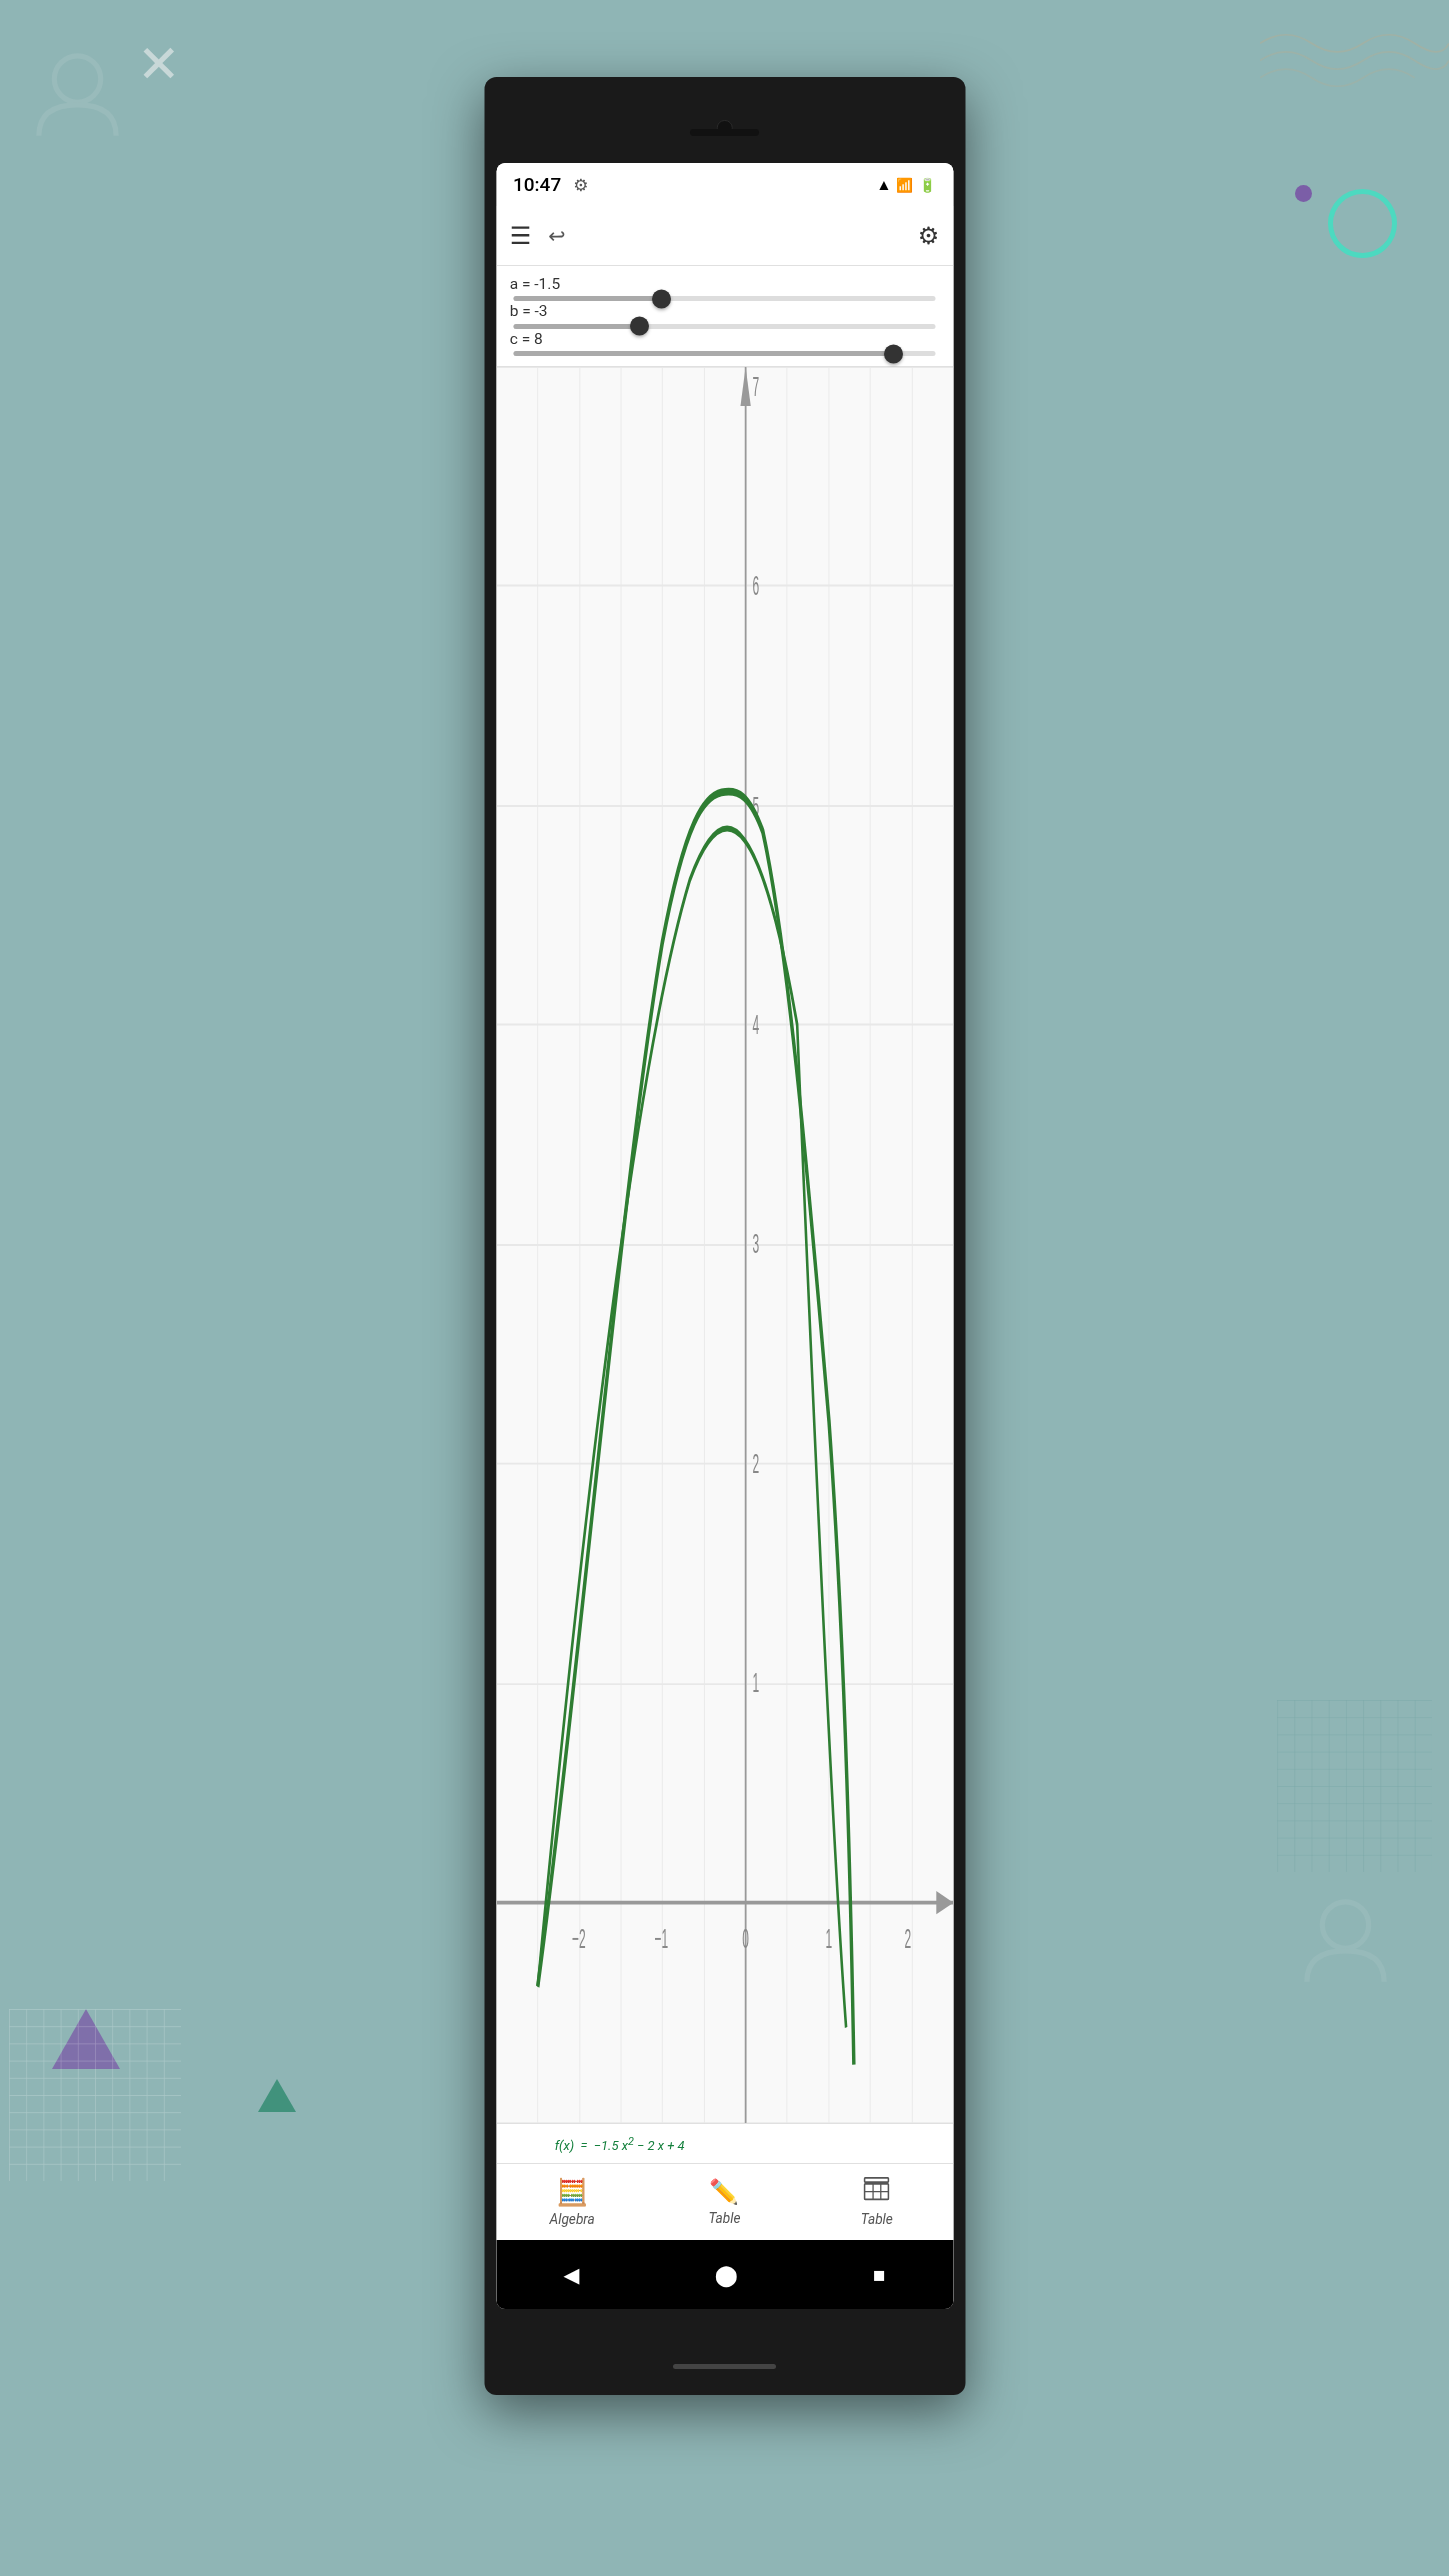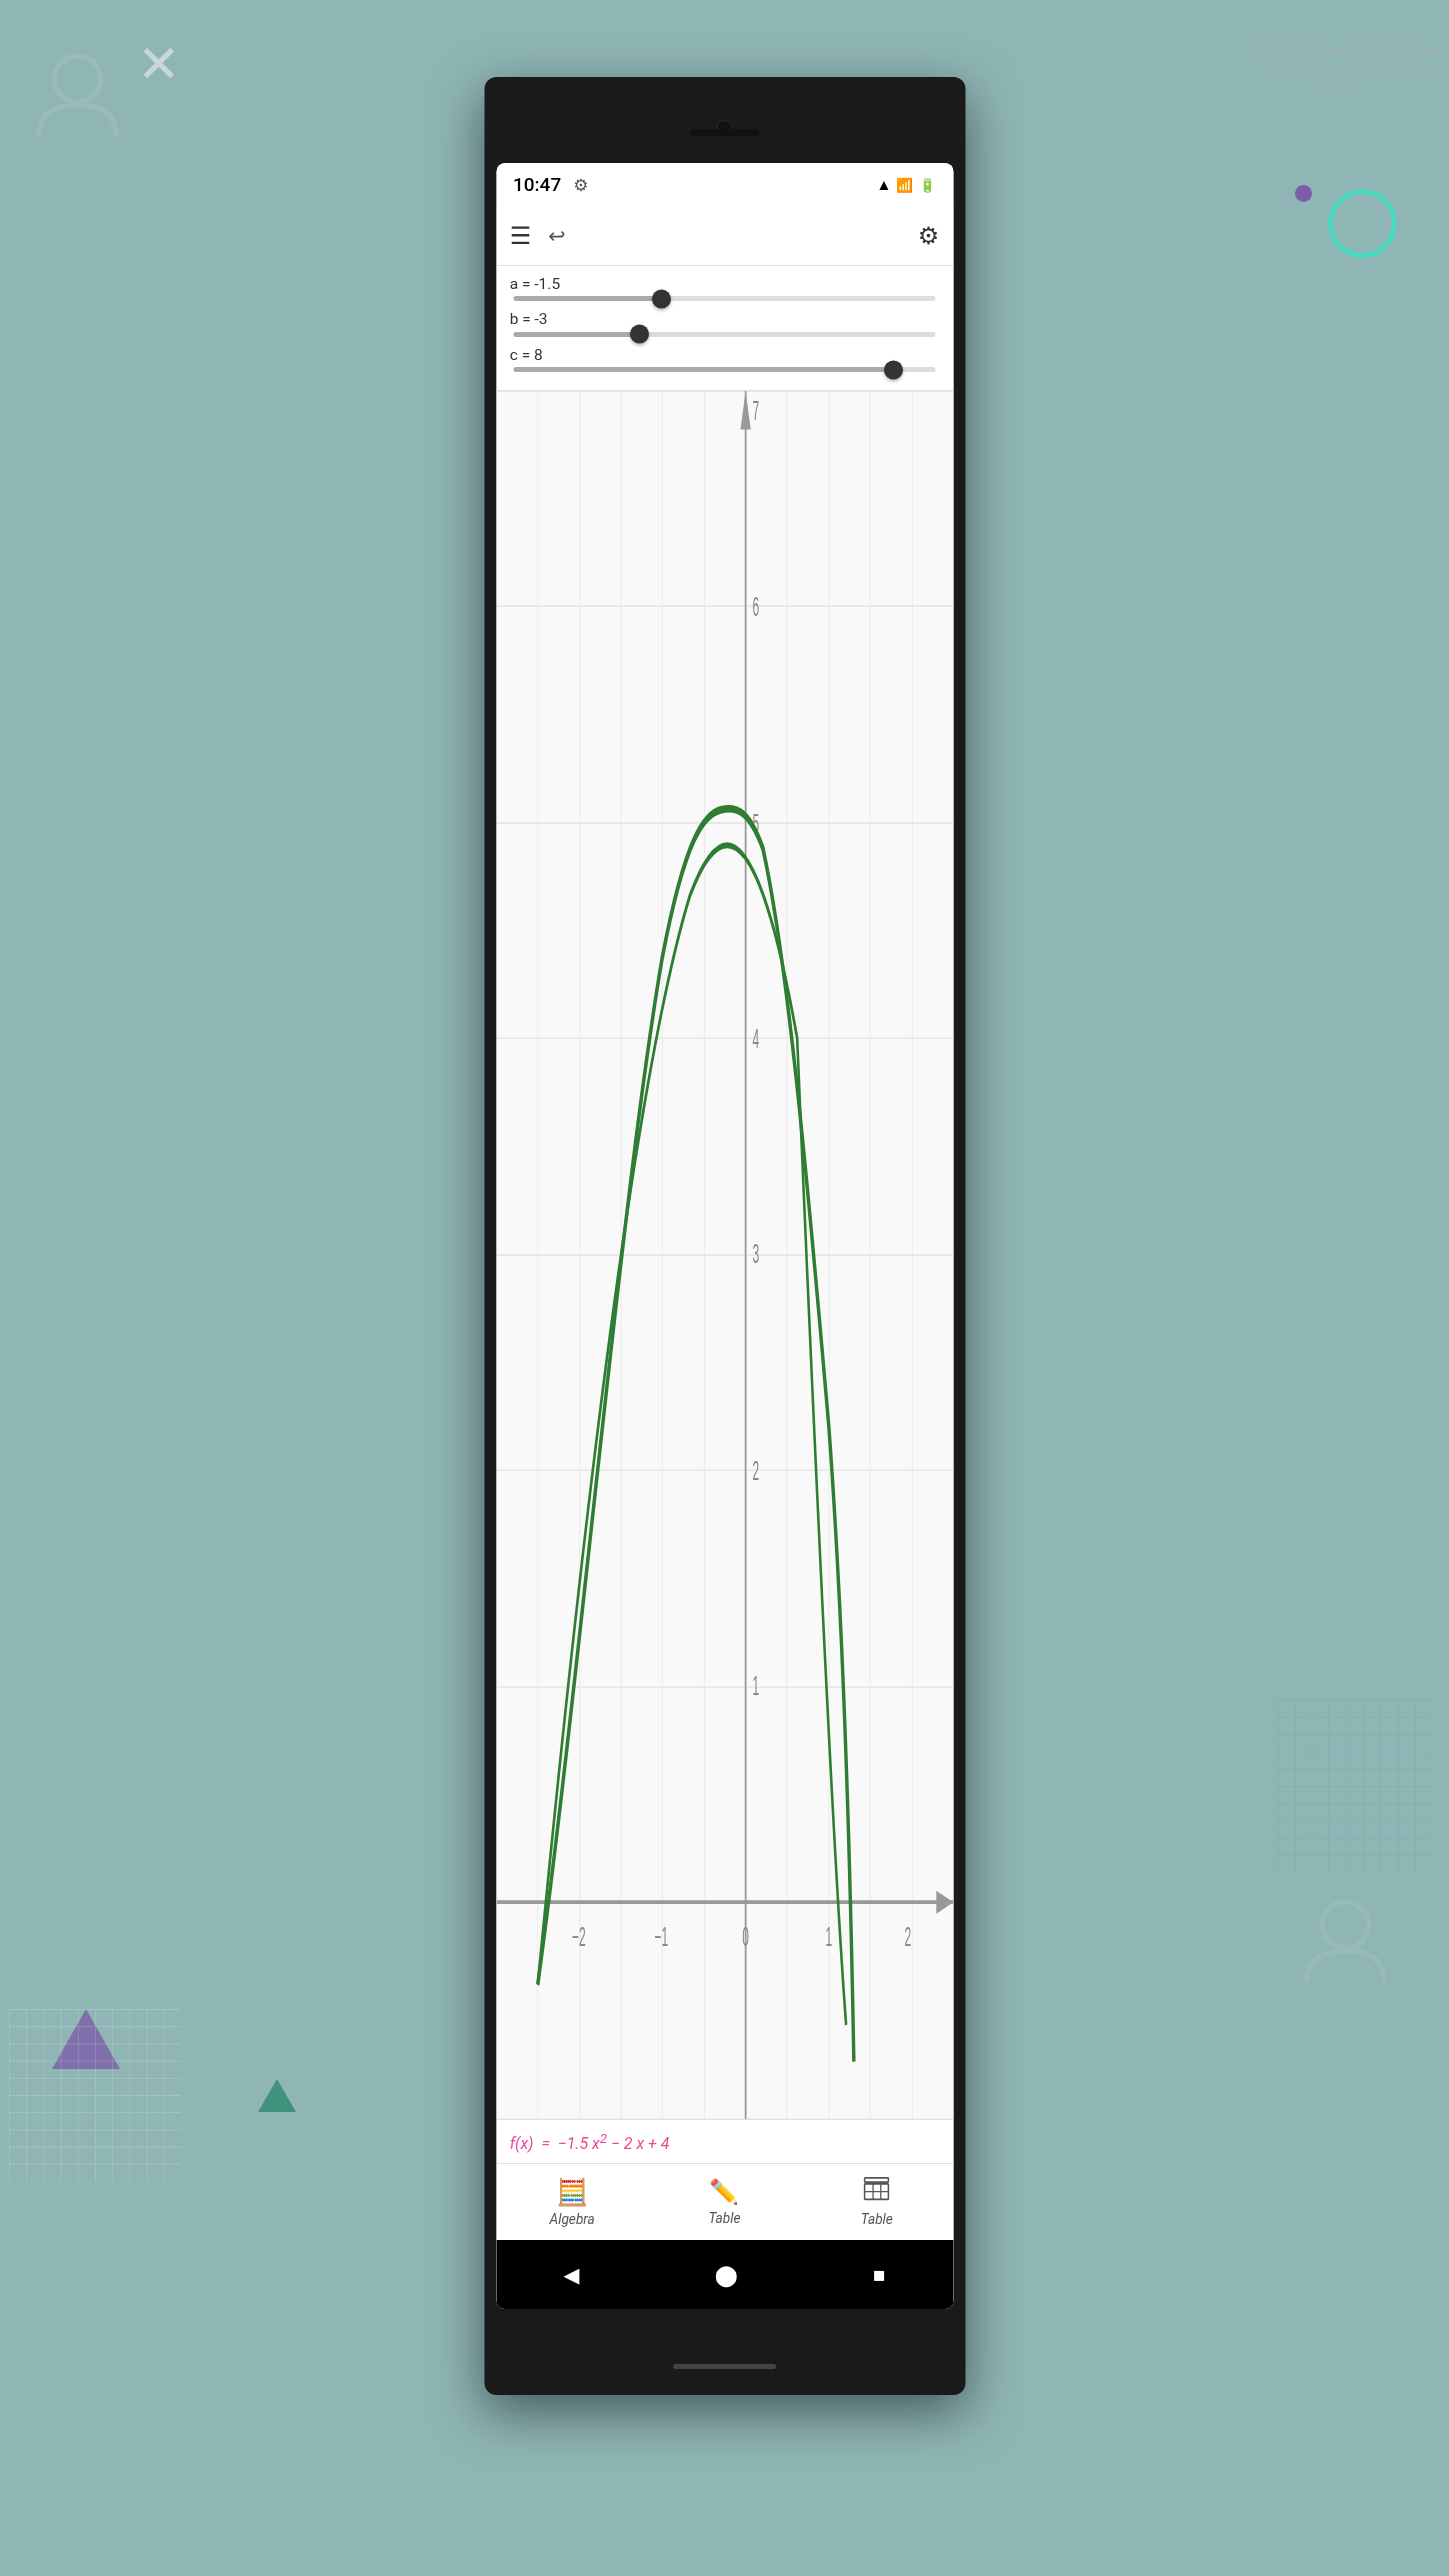--- a/index.html
+++ b/index.html
@@ -178,21 +178,21 @@
 
     
     .sliders-container {
       background: white;
       padding: 8.6px 13.7px;
       border-bottom: 0.9px solid #e0e0e0;
       flex-shrink: 0;
     }
 
     .slider-row {
-      margin-bottom: 9px;
+      margin-bottom: 1px;
     }
 
     .slider-label {
       font-size: 15.5px;
       color: #333;
       margin-bottom: 3.4px;
     }
 
     .slider-track {
       position: relative;
@@ -234,23 +234,24 @@
 
     
     .formula-bar {
       background: white;
       padding: 10.3px 13.7px;
       border-top: 0.9px solid #e0e0e0;
       flex-shrink: 0;
     }
 
     .formula-text {
-      font-size: 16px;
-      color: #ec4899;
+      font-size: 13px;
+      color: #15803d;
       font-style: italic;
+      margin-left: 45px;
     }
 
     
     .bottom-nav {
       background: white;
       display: flex;
       align-items: center;
       justify-content: space-around;
       height: 77px;
       border-top: 0.9px solid #e0e0e0;

